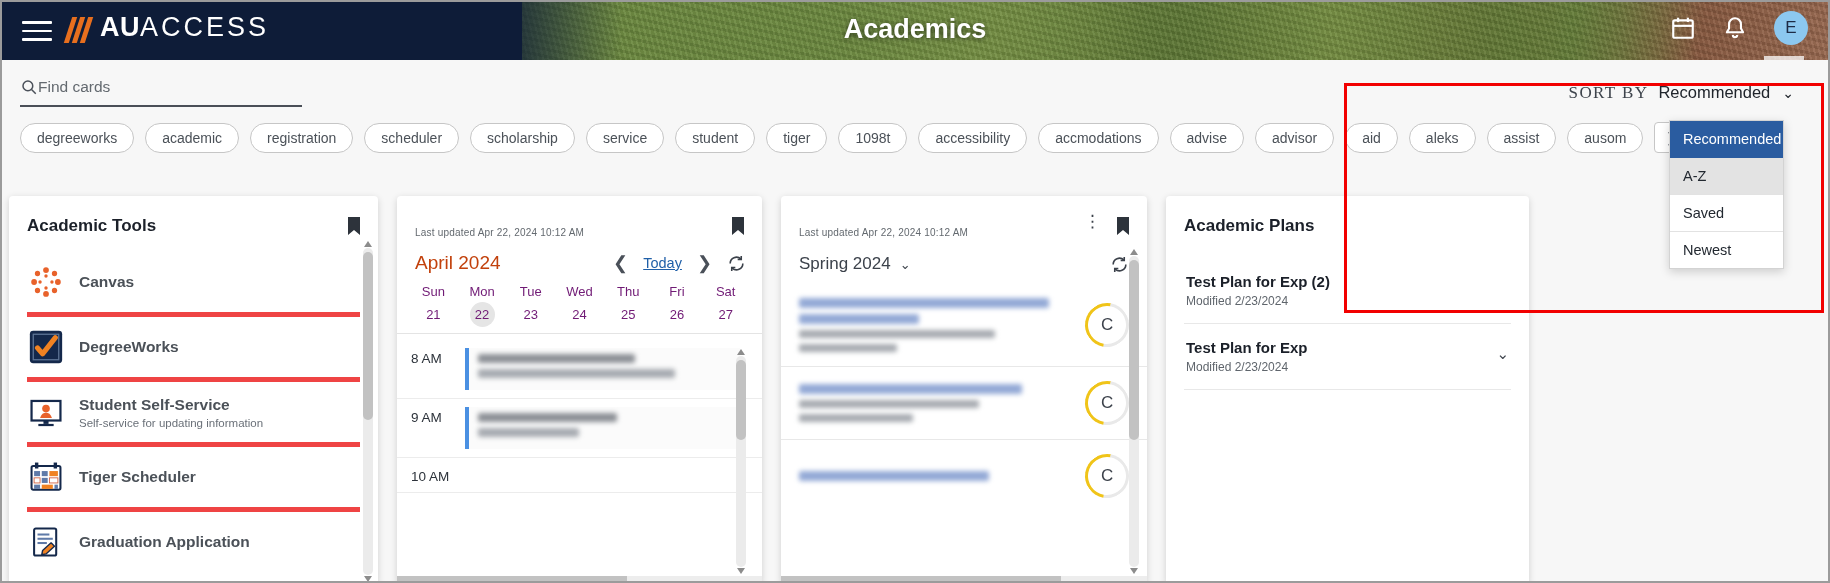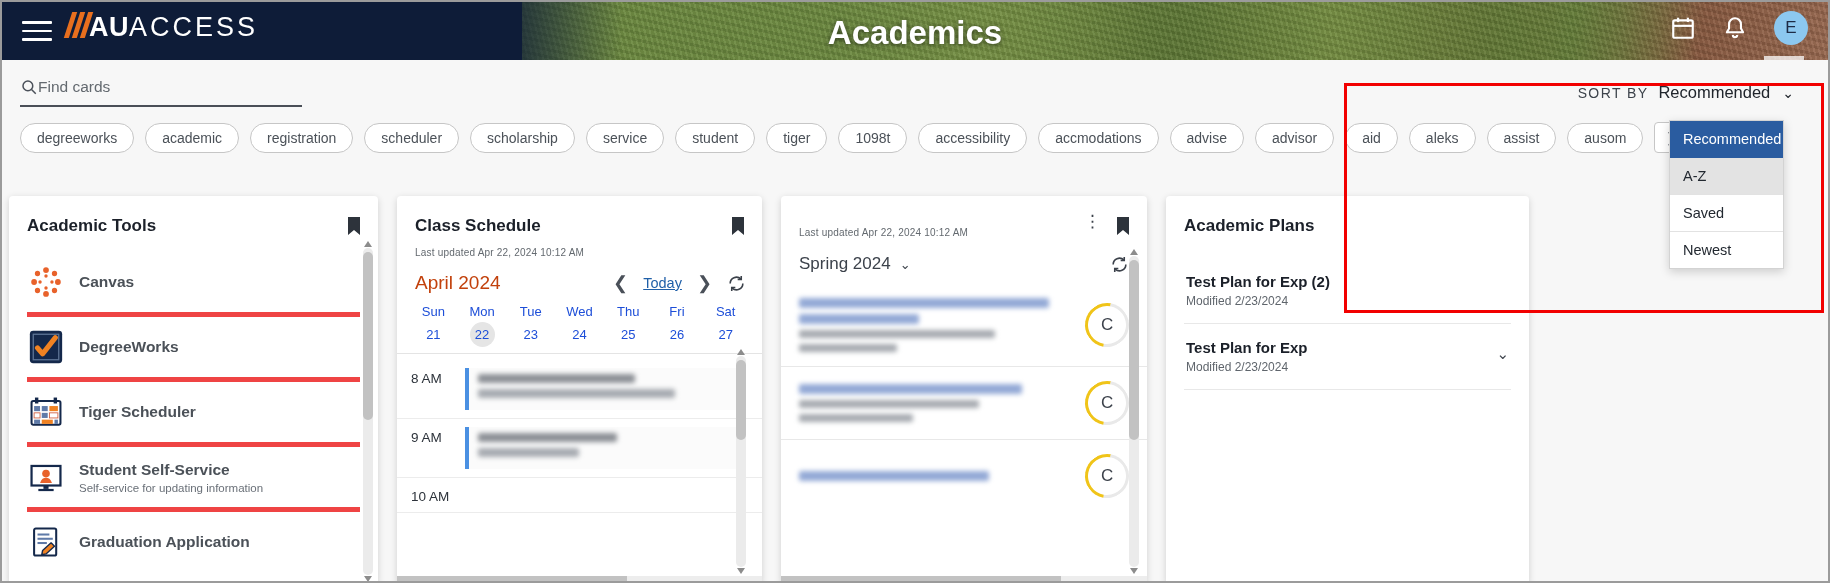--- a/index.html
+++ b/index.html
@@ -55,32 +55,32 @@
   }
   .hamburger {
     position: absolute; left: 20px; top: 14px;
     width: 30px; height: 30px;
     display: flex; flex-direction: column; justify-content: center; gap: 6px;
     cursor: pointer; z-index: 5;
   }
   .hamburger span { display: block; height: 2.5px; background: #ffffff; border-radius: 1px; }
   .logo {
     position: absolute; left: 66px; top: 10px;
-    display: flex; align-items: flex-start; z-index: 5;
+    display: flex; align-items: flex-end; gap: 11px; z-index: 5;
     cursor: pointer;
   }
   .logo-slashes { display: flex; gap: 3px; transform: skewX(-18deg); }
   .logo-slashes i { display: block; width: 5px; height: 26px; background: #e86f1e; }
   .logo-text { color: #ffffff; font-size: 27px; letter-spacing: 0.5px; white-space: nowrap; }
   .logo-text b { font-weight: bold; }
   .logo-text span { font-weight: 300; letter-spacing: 3px; }
   .header-title {
     position: absolute; left: 0; right: 0; top: 12px;
     text-align: center; color: #ffffff;
-    font-size: 33px; font-weight: bold; z-index: 5;
+    font-size: 27px; font-weight: bold; z-index: 5;
     text-shadow: 0 1px 5px rgba(0,0,0,0.55);
   }
   .header-icons {
     position: absolute; right: 20px; top: 9px;
     display: flex; align-items: center; gap: 26px; z-index: 5;
   }
   .hicon { width: 26px; height: 26px; cursor: pointer; }
   .avatar {
     width: 34px; height: 34px; border-radius: 50%;
     background: #8cc8f0; color: #1d2b46;
@@ -107,22 +107,23 @@
     font-family: "Liberation Sans", sans-serif;
     font-size: 15.5px; color: #3c4450; width: 100%;
   }
   .search-input::placeholder { color: #63696f; }
 
   .sortby {
     position: absolute; right: 34px; top: 23px;
     display: flex; align-items: baseline; gap: 10px; cursor: pointer;
   }
   .sortby-label {
-    font-size: 14px; letter-spacing: 1.4px; color: #3d434b;
+    font-size: 17px; letter-spacing: 1.4px; color: #3d434b;
     text-transform: uppercase;
+    font-family: Liberation Serif, serif;
   }
   .sortby-value { font-size: 16.5px; color: #20252c; }
   .sortby-caret { font-size: 14px; color: #20252c; margin-left: 2px; }
 
   .dropdown {
     position: absolute; right: 44px; top: 118px;
     width: 115px;
     background: #ffffff;
     border: 1px solid #d3d3d3;
     box-shadow: 0 3px 9px rgba(0,0,0,0.17);
@@ -212,21 +213,21 @@
   }
   .month { font-size: 19px; color: #c2410c; }
   .nav-right { display: flex; align-items: center; gap: 15px; }
   .arrow { font-size: 18px; color: #4a5059; cursor: pointer; }
   .today-link { font-size: 14.5px; color: #1f5fa8; text-decoration: underline; cursor: pointer; }
   .refresh { cursor: pointer; }
   .days {
     display: flex; padding: 10px 12px 0 12px; gap: 0;
     border-bottom: 1px solid #e4e4e4; padding-bottom: 6px;
   }
-  .day { flex: 1; text-align: center; font-size: 13px; color: #1d4ed8; cursor: pointer; }
+  .day { flex: 1; text-align: center; font-size: 13px; color: #701a75; cursor: pointer; }
   .day b { display: block; font-weight: normal; }
   .day .num {
     display: inline-block; margin-top: 3px; width: 25px; height: 25px; line-height: 25px;
     border-radius: 50%;
   }
   .day.active .num { background: #e5e5e5; font-weight: normal; }
   .slots { position: relative; margin-top: 6px; }
   .slot {
     display: flex; align-items: flex-start; gap: 8px;
     padding: 8px 22px 8px 14px; min-height: 54px;
@@ -398,54 +399,54 @@
             <rect x="5" y="5" width="30" height="30" fill="none" stroke="#5e7597" stroke-width="1.5"></rect>
             <path d="M10 21l6 7L31 9" fill="none" stroke="#f08222" stroke-width="6" stroke-linecap="round" stroke-linejoin="round"></path>
           </svg>
           <div>
             <div class="tool-name">DegreeWorks</div>
           </div>
         </div>
 
         <div class="tool-row">
           <svg class="tool-icon" viewBox="0 0 40 40">
+            <rect x="3" y="7" width="34" height="23" fill="#fff" stroke="#14284b" stroke-width="2.6"></rect>
+            <circle cx="20" cy="16" r="4.5" fill="#e8622b"></circle>
+            <path d="M13 27c1.5-4.5 4-6 7-6s5.5 1.5 7 6z" fill="#e8622b"></path>
+            <rect x="17" y="30" width="6" height="4" fill="#14284b"></rect>
+            <rect x="11" y="34" width="18" height="2.6" fill="#14284b"></rect>
+          </svg>
+          <div>
+            <div class="tool-name">Student Self-Service</div>
+            <div class="tool-desc">Self-service for updating information</div>
+          </div>
+        </div>
+
+        <div class="tool-row">
+          <svg class="tool-icon" viewBox="0 0 40 40">
             <rect x="3" y="7" width="34" height="28" rx="2" fill="#fff" stroke="#14284b" stroke-width="2.4"></rect>
             <rect x="7" y="3" width="4" height="7" fill="#14284b"></rect>
             <rect x="29" y="3" width="4" height="7" fill="#14284b"></rect>
             <rect x="6" y="13" width="7" height="6" fill="#5f7aa8"></rect>
             <rect x="15" y="13" width="7" height="6" fill="#5f7aa8"></rect>
             <rect x="24" y="13" width="10" height="6" fill="#f08222"></rect>
             <rect x="6" y="21" width="7" height="6" fill="#fff" stroke="#cf5b3a" stroke-width="1"></rect>
             <rect x="15" y="21" width="7" height="6" fill="#5f7aa8"></rect>
             <rect x="24" y="21" width="10" height="6" fill="#fff" stroke="#cf5b3a" stroke-width="1"></rect>
             <rect x="6" y="29" width="7" height="5" fill="#5f7aa8"></rect>
             <rect x="15" y="29" width="13" height="5" fill="#f08222"></rect>
             <rect x="30" y="29" width="4" height="5" fill="#5f7aa8"></rect>
           </svg>
           <div>
             <div class="tool-name">Tiger Scheduler</div>
           </div>
         </div>
 
         <div class="tool-row">
           <svg class="tool-icon" viewBox="0 0 40 40">
-            <rect x="3" y="7" width="34" height="23" fill="#fff" stroke="#14284b" stroke-width="2.6"></rect>
-            <circle cx="20" cy="16" r="4.5" fill="#e8622b"></circle>
-            <path d="M13 27c1.5-4.5 4-6 7-6s5.5 1.5 7 6z" fill="#e8622b"></path>
-            <rect x="17" y="30" width="6" height="4" fill="#14284b"></rect>
-            <rect x="11" y="34" width="18" height="2.6" fill="#14284b"></rect>
-          </svg>
-          <div>
-            <div class="tool-name">Student Self-Service</div>
-            <div class="tool-desc">Self-service for updating information</div>
-          </div>
-        </div>
-
-        <div class="tool-row">
-          <svg class="tool-icon" viewBox="0 0 40 40">
             <rect x="6" y="4" width="26" height="32" rx="2" fill="#fff" stroke="#14284b" stroke-width="2.4"></rect>
             <rect x="10" y="10" width="14" height="2.4" fill="#5f7aa8"></rect>
             <rect x="10" y="15" width="18" height="2.4" fill="#5f7aa8"></rect>
             <rect x="10" y="20" width="11" height="2.4" fill="#5f7aa8"></rect>
             <path d="M16 30l10-9 4 4-10 9-5 1z" fill="#f08222" stroke="#14284b" stroke-width="1.6" stroke-linejoin="round"></path>
           </svg>
           <div>
             <div class="tool-name">Graduation Application</div>
           </div>
         </div>
@@ -453,21 +454,20 @@
 
       <div class="vscroll">
         <span class="up"></span>
         <i></i>
         <span class="dn"></span>
       </div>
     </div>
 
     <div class="card card-sched">
       <div class="sched-head">
-        <div class="card-title">Class Schedule</div>
         <div class="card-sub">Last updated Apr 22, 2024 10:12 AM</div>
       </div>
       <svg class="bookmark" width="16" height="20" viewBox="0 0 16 20">
         <path d="M2 1h12v18l-6-5-6 5z" fill="#2d333b"></path>
       </svg>
 
       <div class="sched-nav">
         <div class="month">April 2024</div>
         <div class="nav-right">
           <span class="arrow">❮</span>

